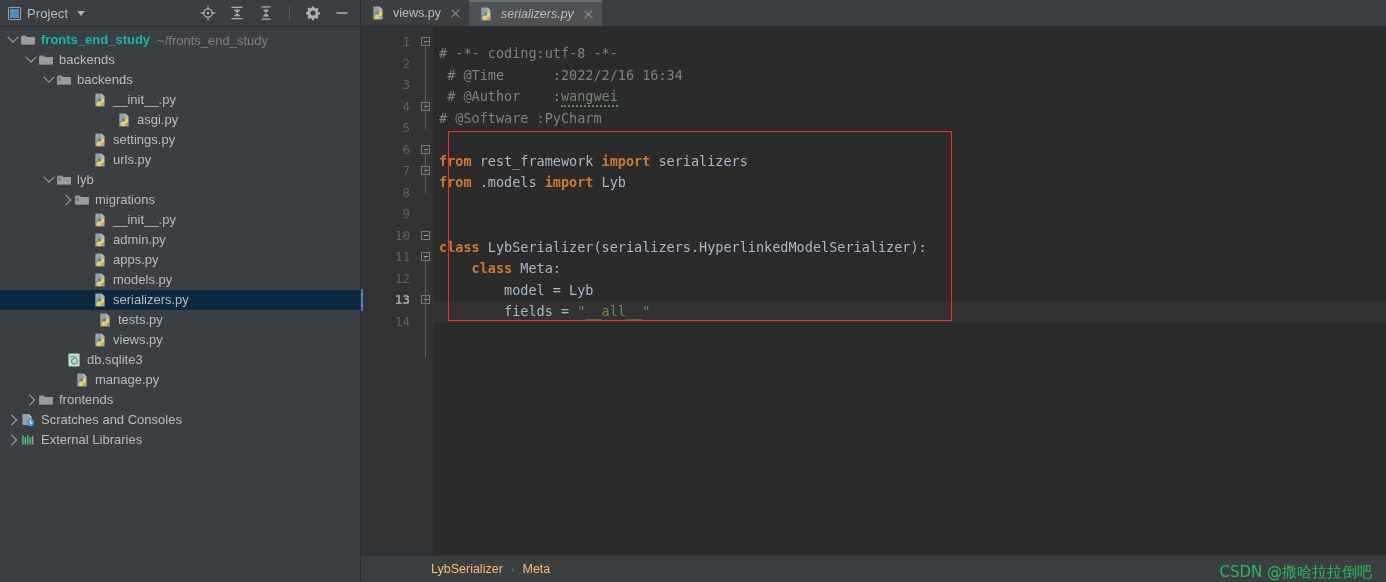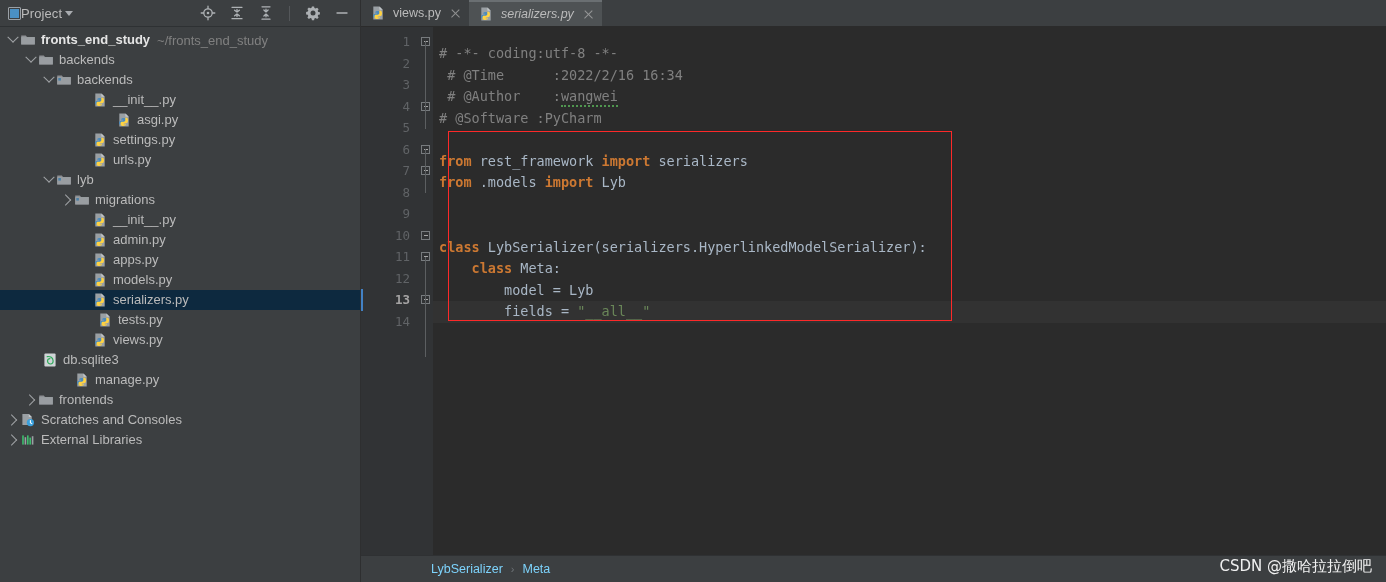--- a/index.html
+++ b/index.html
@@ -29,21 +29,21 @@
     flex: 0 0 360px;
   }
   .panel-header {
     height: 26px;
     display: flex;
     align-items: center;
     padding: 0 6px 0 8px;
     background: #3c3f41;
     border-bottom: 1px solid #2e3133;
   }
-  .panel-title-wrap { display: flex; align-items: center; gap: 0; }
+  .panel-title-wrap { display: flex; align-items: center; gap: 6px; }
   .panel-proj-icon {
     width: 13px; height: 13px;
     border: 1.5px solid #9aa0a6;
     border-radius: 1px;
     box-sizing: border-box;
     position: relative;
     background: #3c3f41;
   }
   .panel-proj-icon::after{
     content:"";
@@ -98,21 +98,21 @@
   }
   .chev {
     width: 7px; height: 7px;
     border-right: 1.6px solid #a0a3a6;
     border-bottom: 1.6px solid #a0a3a6;
   }
   .chev.closed { transform: rotate(-45deg) translate(-1px,-1px); }
   .chev.open   { transform: rotate(45deg) translate(-2px,-2px); }
   .ico { width: 16px; height: 16px; flex: 0 0 16px; margin-right: 5px; display:block; }
   .label { line-height: 20px; }
-  .label.bold { font-weight: bold; color: #e5e5e5; }
+  .label.bold { font-weight: bold; color: #14b8a6; }
   .sublabel { color: #808080; margin-left: 7px; font-size: 13px; }
 
   
   .editor-side {
     flex: 1;
     display: flex;
     flex-direction: column;
     min-width: 0;
     background: #2b2b2b;
   }
@@ -247,31 +247,31 @@
   
   .breadcrumbbar {
     height: 26px;
     flex: 0 0 26px;
     background: #3c3f41;
     display: flex;
     align-items: center;
     padding-left: 70px;
     border-top: 1px solid #2f3133;
   }
-  .crumb { color: #7dd3fc; font-size: 12.5px; }
+  .crumb { color: #fdba74; font-size: 12.5px; }
   .crumb-sep {
     color: #6e7377;
     font-size: 11px;
     margin: 0 8px;
   }
   .watermark {
     position: absolute;
     right: 14px;
-    bottom: 6px;
-    color: #ffffff;
+    bottom: 0;
+    color: #22c55e;
     font-size: 15px;
     font-family: "DejaVu Sans", sans-serif;
     opacity: .92;
     white-space: nowrap;
   }
 </style>
 </head>
 <body>
 
 <div id="app">
@@ -482,21 +482,21 @@
           <div class="tree-row" style="padding-left: 78px;">
             <span class="tw"></span>
             <svg viewBox="0 0 16 16" class="ico">
               <path d="M3.3 1.4h6.1l3.3 3.3v9.9H3.3z" fill="#9aa0a4"></path>
               <path d="M9.4 1.4l3.3 3.3H9.4z" fill="#c2c6c9"></path>
               <path d="M7.0 6.0c-1.5 0-1.8.7-1.8 1.5v1.0h1.9v.4H4.6c-.9 0-1.6.5-1.6 1.9s.6 1.9 1.4 1.9h.8v-1.2c0-.9.7-1.6 1.6-1.6h1.9c.7 0 1.3-.6 1.3-1.3V7.5c0-.7-.6-1.2-1.3-1.4-.4-.1-.9-.1-1.7-.1zm-1.0.6a.5.5 0 110 1 .5.5 0 010-1z" fill="#4b8bbe"></path>
               <path d="M9.3 6.9v1.2c0 .9-.8 1.6-1.6 1.6H5.8c-.7 0-1.3.6-1.3 1.3v1.4c0 .7.6 1.1 1.3 1.3.8.2 1.6.3 2.6 0 .6-.2 1.3-.5 1.3-1.3v-1.0H7.8v-.4h2.6c.8 0 1.1-.5 1.4-1.3.3-.8.3-1.6 0-2.6-.2-.7-.6-1.3-1.3-1.3h-1.2zm-1.1 5.4a.5.5 0 110 1 .5.5 0 010-1z" fill="#ffd242"></path>
             </svg>
             <span class="label">views.py</span>
           </div>
-          <div class="tree-row" style="padding-left: 28px;">
+          <div class="tree-row" style="padding-left: 52px;">
             <span class="tw"></span>
             <svg viewBox="0 0 16 16" class="ico">
               <rect x="2.4" y="1.6" width="11.2" height="12.8" rx="1" fill="#cfd3d6"></rect>
               <path d="M5.2 4.6c3.2-.5 5.6 1.1 5.9 4.2.2 1.9-1.0 3.2-2.6 3.2-1.7 0-3.0-1.3-3.0-2.9 0-1.5 1.1-2.5 2.4-2.5" fill="none" stroke="#2eaa5a" stroke-width="1.2" stroke-linecap="round"></path>
             </svg>
             <span class="label">db.sqlite3</span>
           </div>
           <div class="tree-row" style="padding-left: 60px;">
             <span class="tw"></span>
             <svg viewBox="0 0 16 16" class="ico">

